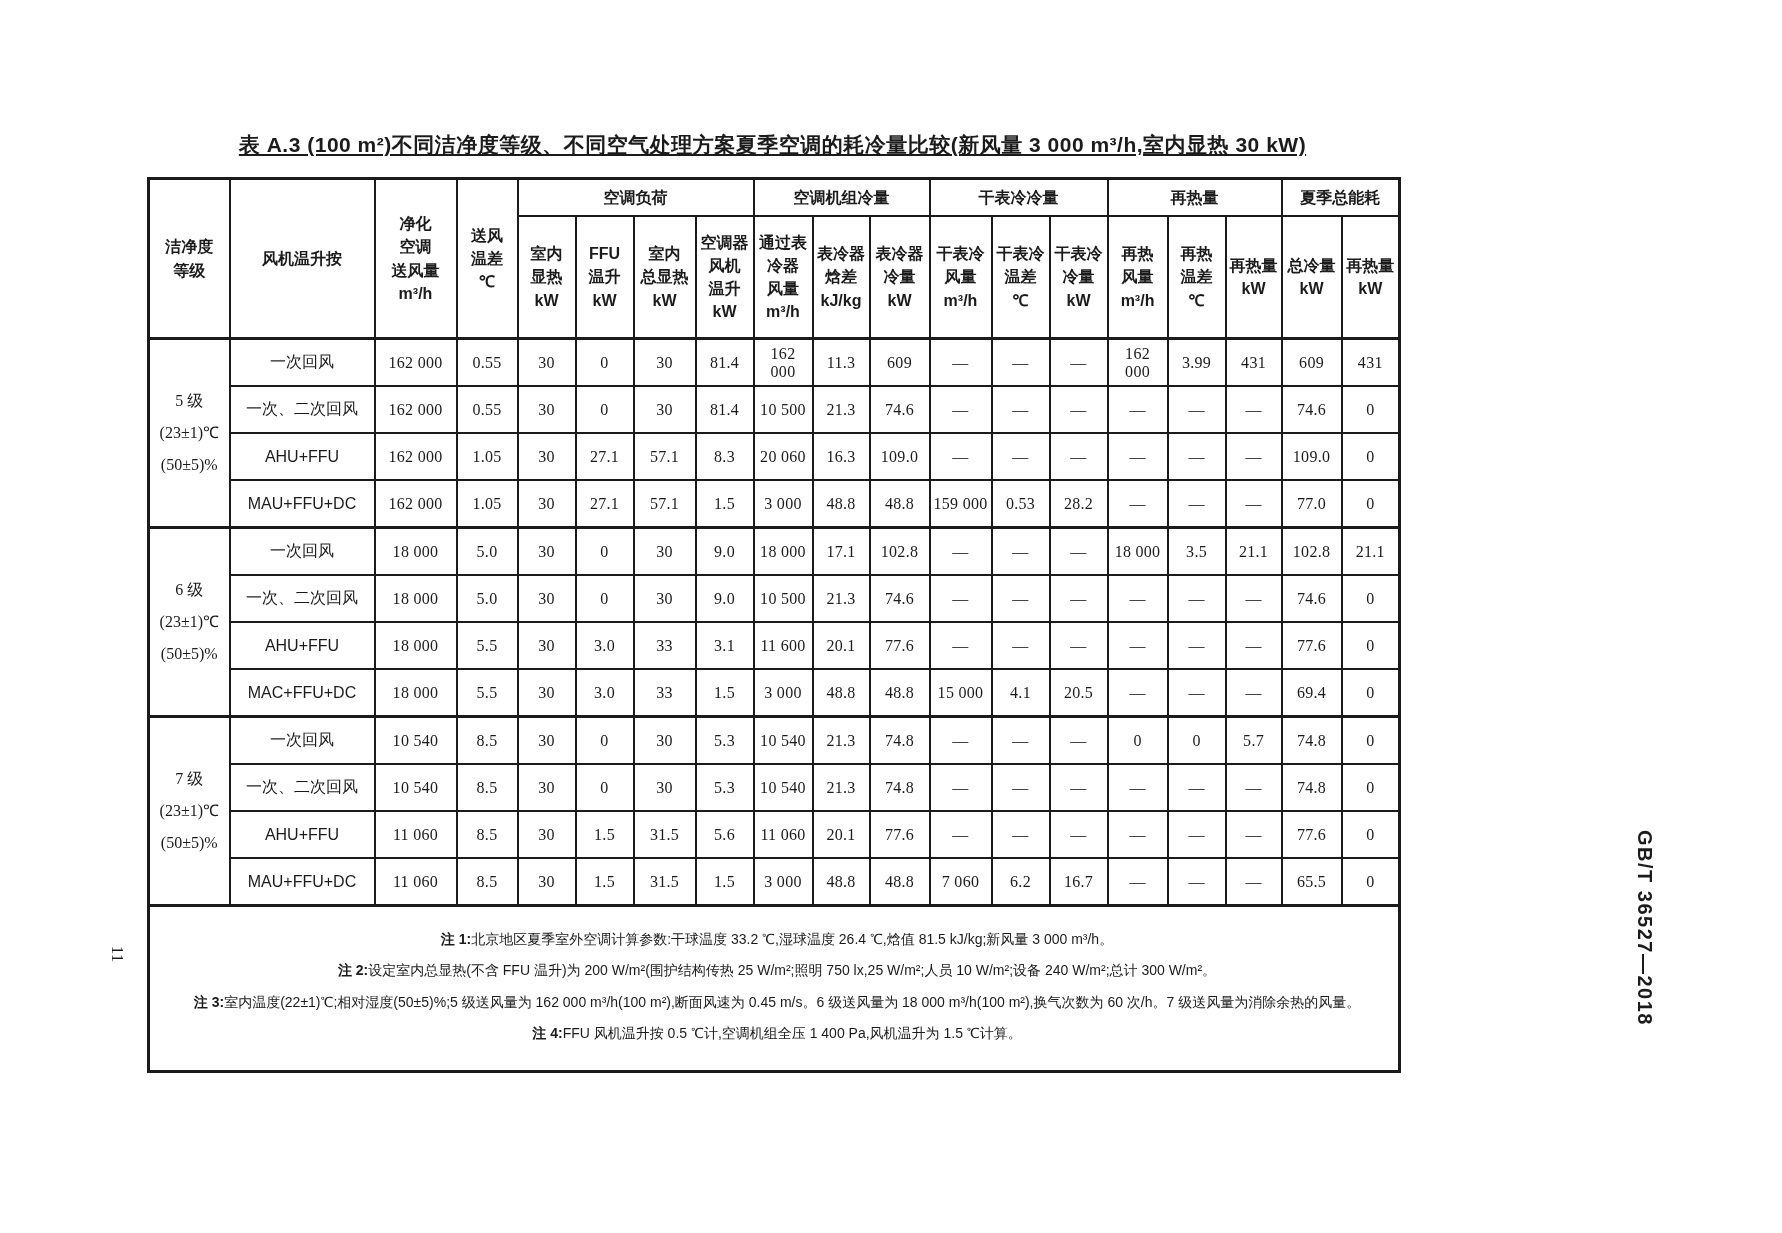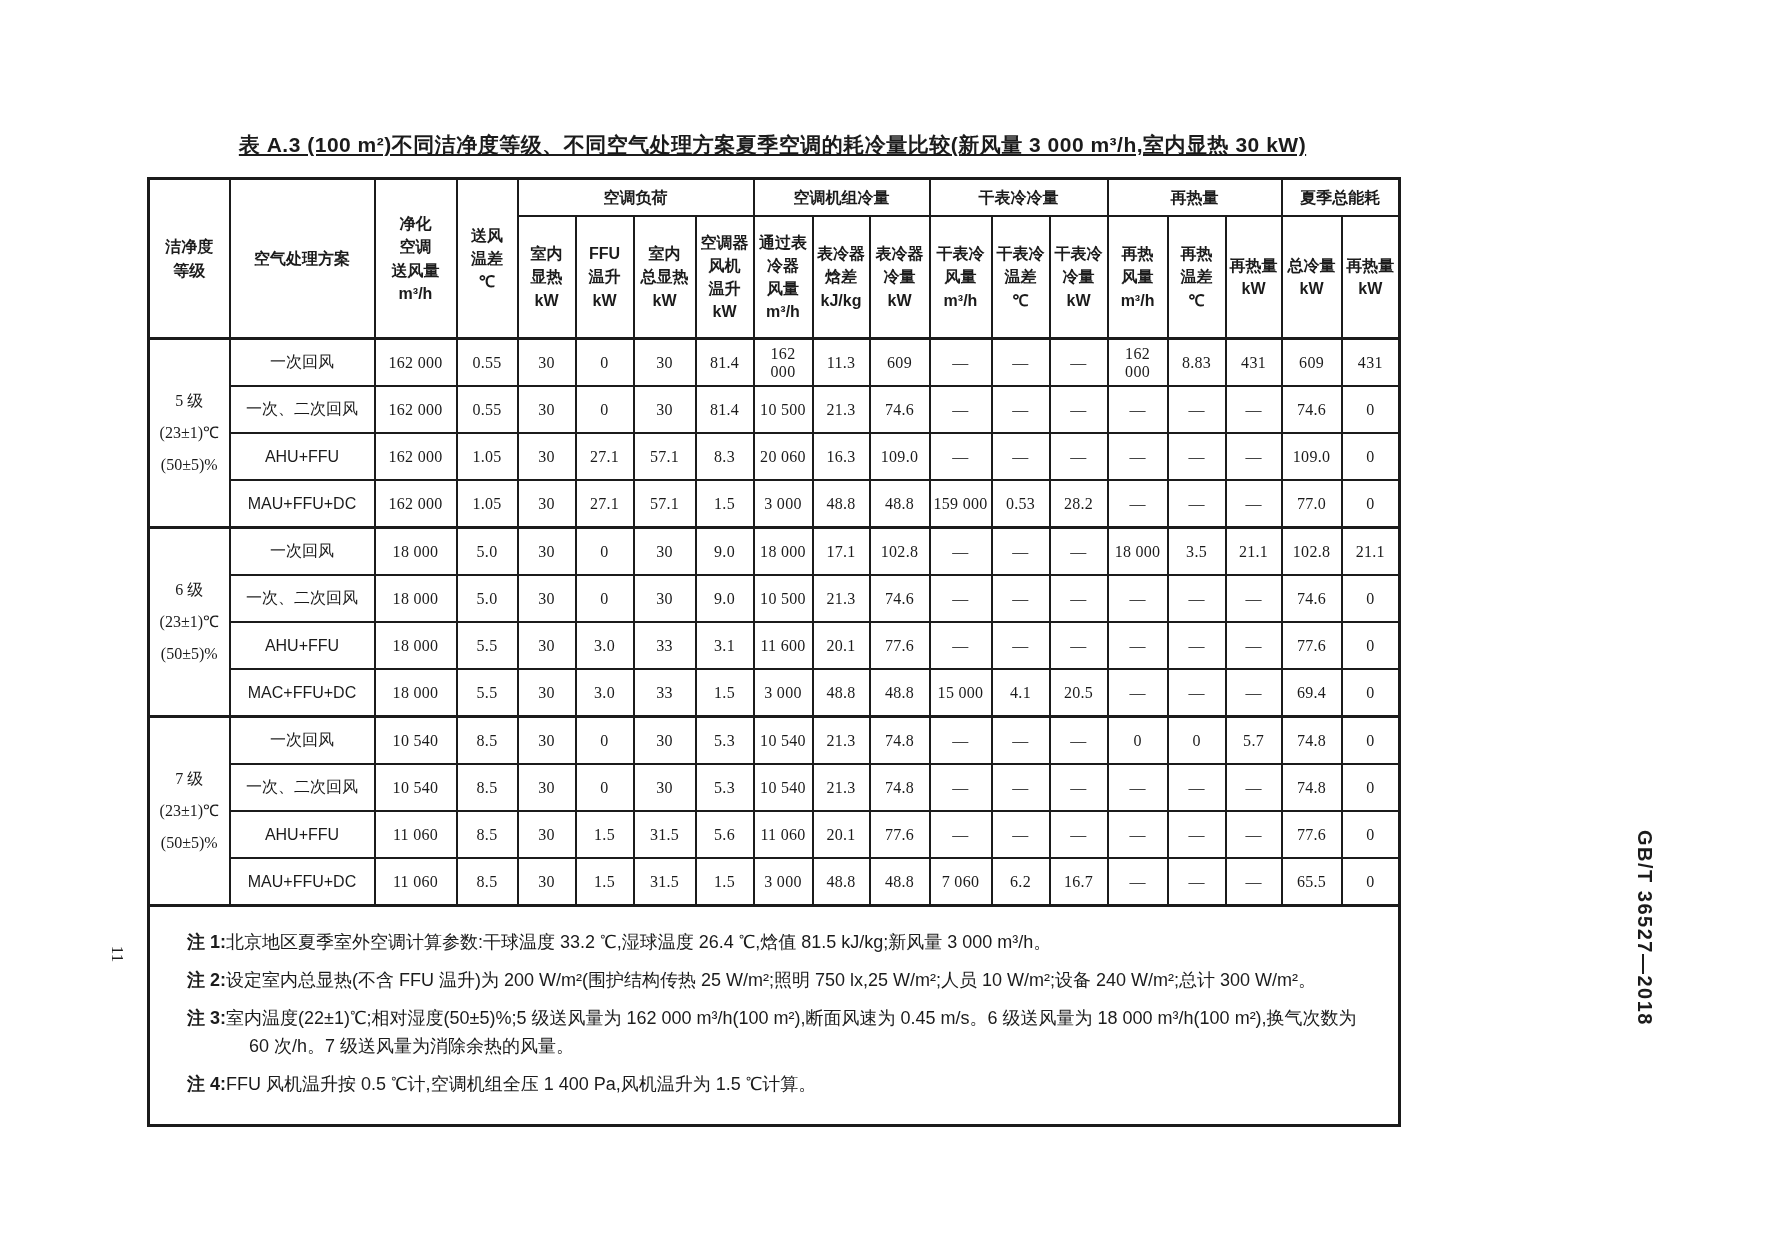--- a/index.html
+++ b/index.html
@@ -28,22 +28,22 @@
   tbody td { font-size:16px; height:43px; }
   td.num-cell { font-family:"Liberation Serif", serif; letter-spacing:0.3px; }
   td.scheme-cell { font-family:"Liberation Sans", sans-serif; font-size:16px; }
   td.group-cell {
     font-family:Liberation Serif, serif; font-size:16px;
     white-space:pre-line; line-height:2.0;
   }
   tbody tr.group-start td { border-top:3px solid #1b1b1b; }
   tfoot td { border-top:3px solid #1b1b1b; text-align:left; padding:12px 16px 16px 22px; }
   .note {
-    margin:9px 15px; font-family:"Liberation Sans", sans-serif; font-size:18px;
-    line-height:1.6; padding-left:62px; text-indent:-62px;
+    margin:9px 15px; font-family:"Liberation Sans", sans-serif; font-size:14px;
+    line-height:1.6; padding-left:62px; text-indent:-62px;text-align:center;
   }
   .note-label { font-weight:bold; }
   .gb-number {
     position:absolute; left:1644px; top:928px;
     transform:translate(-50%,-50%) rotate(90deg);
     font-family:"Liberation Sans", sans-serif; font-weight:bold; font-size:20px;
     white-space:nowrap; letter-spacing:1.5px;
   }
   .page-num {
     position:absolute; left:117px; top:954px;
@@ -75,21 +75,21 @@
     <col style="width:60px">
       <col style="width:58px">
       <col style="width:56px">
     <col style="width:60px">
       <col style="width:58px">
   </colgroup>
   <thead>
     <tr class="hdr-groups">
       <th rowspan="2">洁净度
 等级</th>
-      <th rowspan="2">空气处理方案</th>
+      <th rowspan="2">风机温升按</th>
       <th rowspan="2">净化
 空调
 送风量
 m³/h</th>
       <th rowspan="2">送风
 温差
 ℃</th>
       <th colspan="4">空调负荷</th>
       <th colspan="3">空调机组冷量</th>
       <th colspan="3">干表冷冷量</th>
@@ -155,21 +155,21 @@
         <td class="num-cell">0</td>
         <td class="num-cell">30</td>
         <td class="num-cell">81.4</td>
         <td class="num-cell">162 000</td>
         <td class="num-cell">11.3</td>
         <td class="num-cell">609</td>
         <td class="num-cell">—</td>
         <td class="num-cell">—</td>
         <td class="num-cell">—</td>
         <td class="num-cell">162 000</td>
-        <td class="num-cell">8.83</td>
+        <td class="num-cell">3.99</td>
         <td class="num-cell">431</td>
         <td class="num-cell">609</td>
         <td class="num-cell">431</td>
       </tr>
       <tr>
         <td class="scheme-cell">一次、二次回风</td>
         <td class="num-cell">162 000</td>
         <td class="num-cell">0.55</td>
         <td class="num-cell">30</td>
         <td class="num-cell">0</td>

